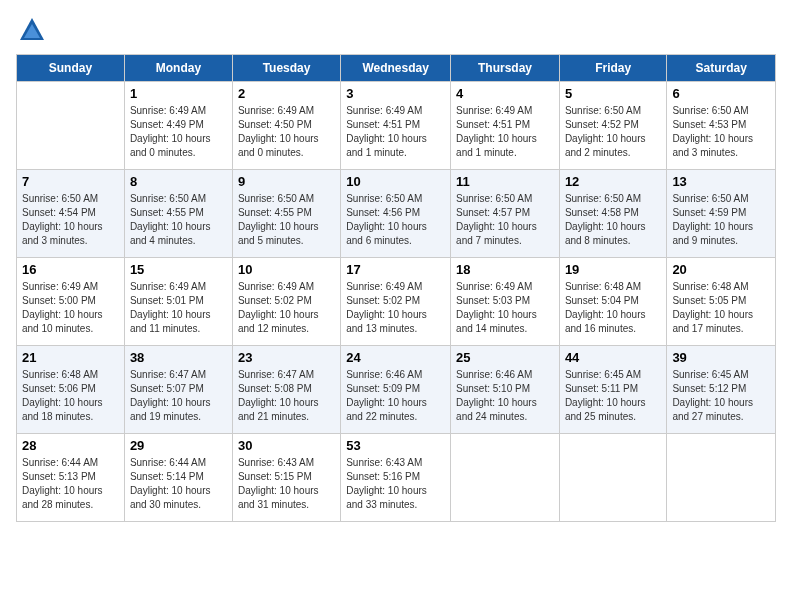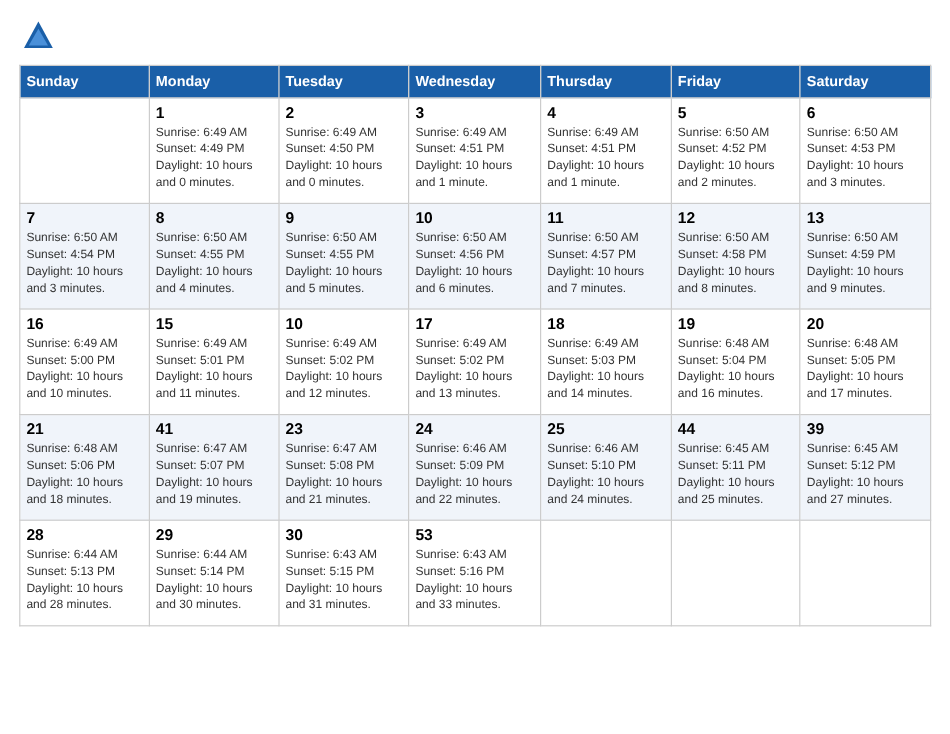--- a/index.html
+++ b/index.html
@@ -54,21 +54,21 @@
     }
     table {
       width: 100%;
       border-collapse: collapse;
       font-size: 11px;
     }
     thead th {
       background-color: #1a5fa8;
       color: #fff;
       padding: 6px 5px;
-      text-align: left;
+      text-align: center;
       font-size: 12px;
       font-weight: bold;
       border: 1px solid #ccc;
     }
     tbody td {
       border: 1px solid #ccc;
       vertical-align: top;
       padding: 4px 5px;
       height: 88px;
       width: 113px;
@@ -149,21 +149,21 @@
         <td><span class="day-num">16</span><span class="cell-text">Sunrise: 6:49 AM<br>Sunset: 5:00 PM<br>Daylight: 10 hours and 10 minutes.</span></td>
         <td><span class="day-num">15</span><span class="cell-text">Sunrise: 6:49 AM<br>Sunset: 5:01 PM<br>Daylight: 10 hours and 11 minutes.</span></td>
         <td><span class="day-num">10</span><span class="cell-text">Sunrise: 6:49 AM<br>Sunset: 5:02 PM<br>Daylight: 10 hours and 12 minutes.</span></td>
         <td><span class="day-num">17</span><span class="cell-text">Sunrise: 6:49 AM<br>Sunset: 5:02 PM<br>Daylight: 10 hours and 13 minutes.</span></td>
         <td><span class="day-num">18</span><span class="cell-text">Sunrise: 6:49 AM<br>Sunset: 5:03 PM<br>Daylight: 10 hours and 14 minutes.</span></td>
         <td><span class="day-num">19</span><span class="cell-text">Sunrise: 6:48 AM<br>Sunset: 5:04 PM<br>Daylight: 10 hours and 16 minutes.</span></td>
         <td><span class="day-num">20</span><span class="cell-text">Sunrise: 6:48 AM<br>Sunset: 5:05 PM<br>Daylight: 10 hours and 17 minutes.</span></td>
       </tr>
       <tr>
         <td><span class="day-num">21</span><span class="cell-text">Sunrise: 6:48 AM<br>Sunset: 5:06 PM<br>Daylight: 10 hours and 18 minutes.</span></td>
-        <td><span class="day-num">41</span><span class="cell-text">Sunrise: 6:47 AM<br>Sunset: 5:07 PM<br>Daylight: 10 hours and 19 minutes.</span></td>
+        <td><span class="day-num">38</span><span class="cell-text">Sunrise: 6:47 AM<br>Sunset: 5:07 PM<br>Daylight: 10 hours and 19 minutes.</span></td>
         <td><span class="day-num">23</span><span class="cell-text">Sunrise: 6:47 AM<br>Sunset: 5:08 PM<br>Daylight: 10 hours and 21 minutes.</span></td>
         <td><span class="day-num">24</span><span class="cell-text">Sunrise: 6:46 AM<br>Sunset: 5:09 PM<br>Daylight: 10 hours and 22 minutes.</span></td>
         <td><span class="day-num">25</span><span class="cell-text">Sunrise: 6:46 AM<br>Sunset: 5:10 PM<br>Daylight: 10 hours and 24 minutes.</span></td>
         <td><span class="day-num">44</span><span class="cell-text">Sunrise: 6:45 AM<br>Sunset: 5:11 PM<br>Daylight: 10 hours and 25 minutes.</span></td>
         <td><span class="day-num">39</span><span class="cell-text">Sunrise: 6:45 AM<br>Sunset: 5:12 PM<br>Daylight: 10 hours and 27 minutes.</span></td>
       </tr>
       <tr>
         <td><span class="day-num">28</span><span class="cell-text">Sunrise: 6:44 AM<br>Sunset: 5:13 PM<br>Daylight: 10 hours and 28 minutes.</span></td>
         <td><span class="day-num">29</span><span class="cell-text">Sunrise: 6:44 AM<br>Sunset: 5:14 PM<br>Daylight: 10 hours and 30 minutes.</span></td>
         <td><span class="day-num">30</span><span class="cell-text">Sunrise: 6:43 AM<br>Sunset: 5:15 PM<br>Daylight: 10 hours and 31 minutes.</span></td>

